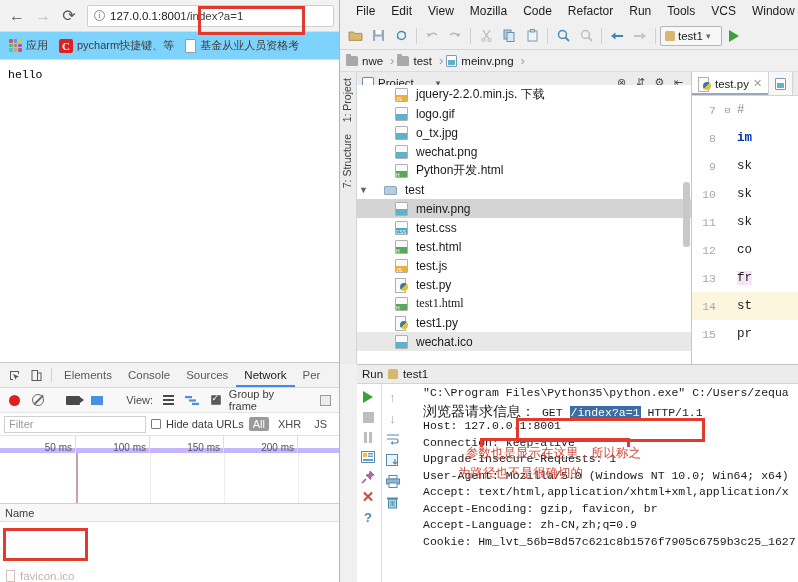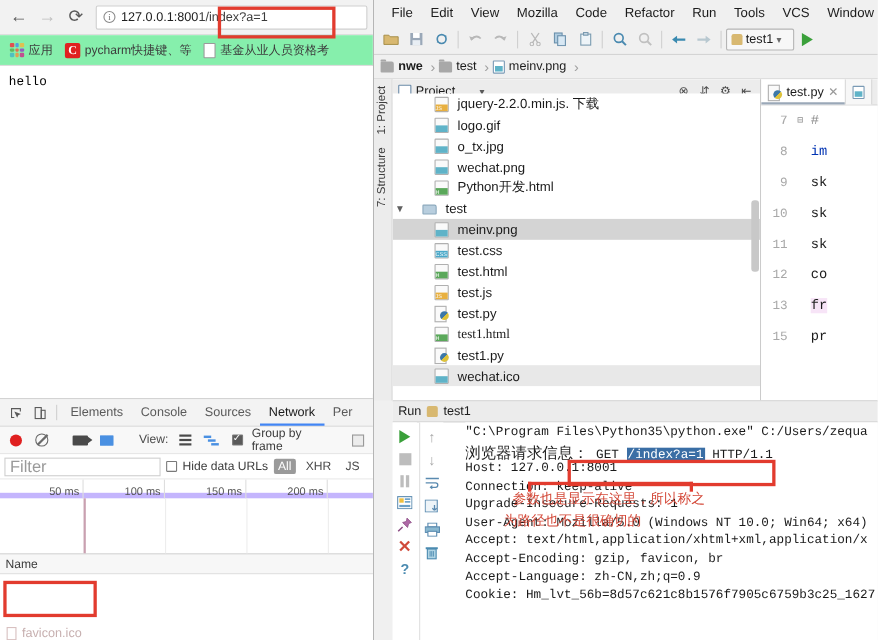--- a/index.html
+++ b/index.html
@@ -41,21 +41,21 @@
   .info-circle {
     width: 11px; height: 11px; border: 1px solid #8a8a8a; border-radius: 50%;
     display: inline-flex; align-items: center; justify-content: center;
     font-size: 8px; color: #6a6a6a; margin-right: 5px; flex: 0 0 auto;
     font-family: "Liberation Serif", serif;
   }
   .url-host { color: #202020; }
   .url-path { color: #3b3b3b; }
 
   .bw-bookmarks {
-    height: 28px; background: #86efac;
+    height: 28px; background: #7dd3fc;
     display: flex; align-items: center; gap: 5px;
     padding: 0 6px; font-size: 11px; color: #3c3c3c;
     border-bottom: 1px solid #dcdcdc;
     white-space: nowrap; overflow: hidden;
   }
   .bm-item { display: flex; align-items: center; gap: 4px; padding: 2px 3px; }
   .apps-grid {
     width: 13px; height: 13px;
     display: grid; grid-template-columns: repeat(3, 1fr); grid-template-rows: repeat(3, 1fr);
     gap: 1px; flex: 0 0 auto;
@@ -141,21 +141,21 @@
   }
   .cbx.off { background: #fff; }
   .sq-ico { width: 11px; height: 11px; border: 1px solid #9a9a9a; background: #ececec; }
 
   .dt-filterbar {
     height: 23px; display: flex; align-items: center; gap: 5px;
     padding: 0 4px; border-bottom: 1px solid #e3e3e3; background: #fff;
   }
   .filter-input {
     width: 142px; height: 17px; border: 1px solid #cfcfcf; background: #fff;
-    font-size: 15px; color: #9a9a9a; padding: 0 4px;
+    font-size: 11px; color: #9a9a9a; padding: 0 4px;
     display: flex; align-items: center;
   }
   .pill { font-size: 11px; color: #4a4a4a; padding: 1px 4px; border-radius: 2px; }
   .pill.sel { background: #9a9a9a; color: #fff; }
 
   .dt-timeline {
     height: 68px; background: #fff; position: relative;
     border-bottom: 1px solid #d0d0d0;
   }
   .tl-ruler {
@@ -223,21 +223,21 @@
     width: 0; height: 0; border-left: 10px solid #3aa03a;
     border-top: 6px solid transparent; border-bottom: 6px solid transparent;
   }
 
   .pc-breadcrumb {
     height: 22px; display: flex; align-items: center;
     padding-left: 6px; background: #f0f0f0; gap: 0;
     border-bottom: 1px solid #dcdcdc; white-space: nowrap;
   }
   .crumb { display: flex; align-items: center; gap: 4px; padding-right: 4px; font-size: 11.5px; }
-  .crumb.first { font-weight: bold; }
+  .crumb.first { font-weight: normal; }
   .crumb-sep { color: #a0a0a0; font-size: 13px; padding: 0 3px; }
   .folder-ico {
     width: 12px; height: 10px; background: #a8a8a8; border-radius: 1px 2px 1px 1px;
     flex: 0 0 auto; position: relative;
   }
   .folder-ico::before {
     content: ""; position: absolute; left: 0; top: -2px; width: 5px; height: 2px;
     background: #a8a8a8; border-radius: 1px 1px 0 0;
   }
   .png-ico {
@@ -339,21 +339,21 @@
     font-family: "Liberation Mono", monospace; font-size: 12.5px;
   }
   .cl { height: 28px; display: flex; align-items: center; }
   .cl.hl { background: #fdf6df; }
   .gutter {
     width: 29px; text-align: right; padding-right: 5px; color: #a8a8a8;
     font-size: 11.5px; flex: 0 0 auto;
   }
   .fold-col { width: 13px; flex: 0 0 auto; text-align: center; color: #909090; font-size: 9px; }
   .code-text { flex: 1; padding-left: 3px; white-space: nowrap; overflow: hidden; }
-  .kw { color: #0033b3; font-weight: normal; margin-top: 24px; }
+  .kw { color: #0033b3; font-weight: bold; margin-top: 24px; }
   .cm { color: #8c8c8c; }
   .hl-pink { background: #f7e4f7; }
 
   
   .run-panel {
     position: absolute; left: 17px; top: 292px; right: 0; bottom: 0;
     background: #fff; border-top: 1px solid #c6c6c6;
   }
   .run-hdr {
     height: 19px; background: #ececec; border-bottom: 1px solid #d4d4d4;
@@ -837,20 +837,25 @@
             <div class="cl">
               <span class="gutter">12</span>
               <span class="fold-col"></span>
               <span class="code-text"><span>co</span></span>
             </div>
             <div class="cl">
               <span class="gutter">13</span>
               <span class="fold-col"></span>
               <span class="code-text"><span class="hl-pink">fr</span></span>
             </div>
+            <div class="cl hl">
+              <span class="gutter">14</span>
+              <span class="fold-col"></span>
+              <span class="code-text"><span>st</span></span>
+            </div>
             <div class="cl">
               <span class="gutter">15</span>
               <span class="fold-col"></span>
               <span class="code-text"><span>pr</span></span>
             </div>
           </div>
       </div>
 
       <div class="run-panel">
         <div class="run-hdr">

